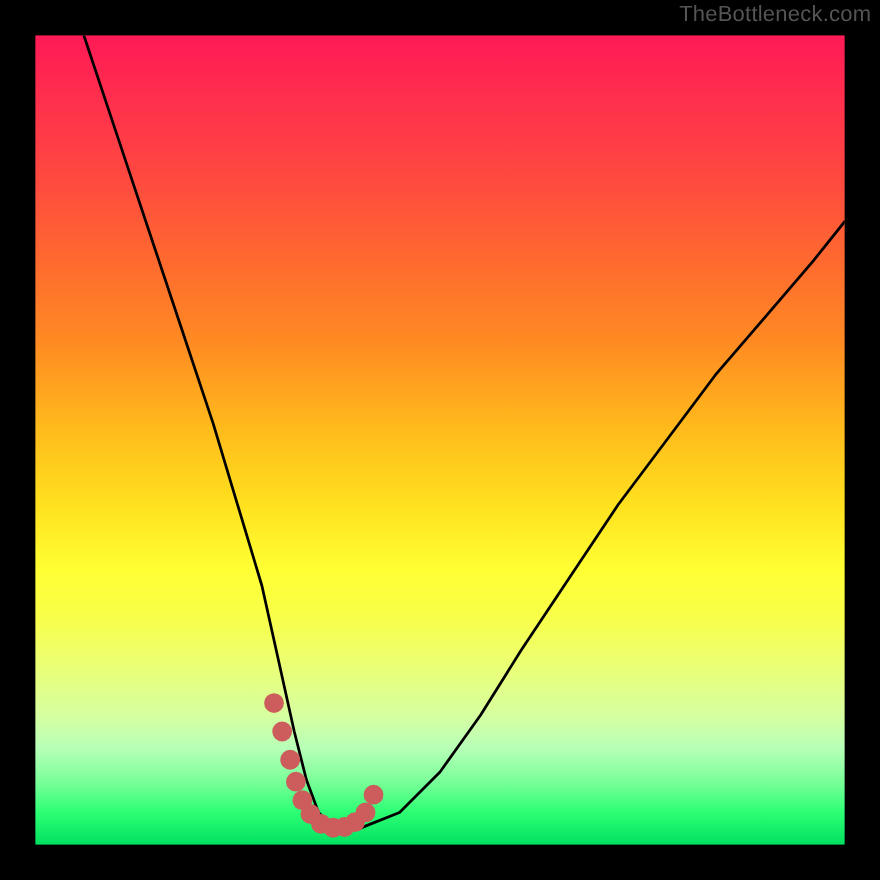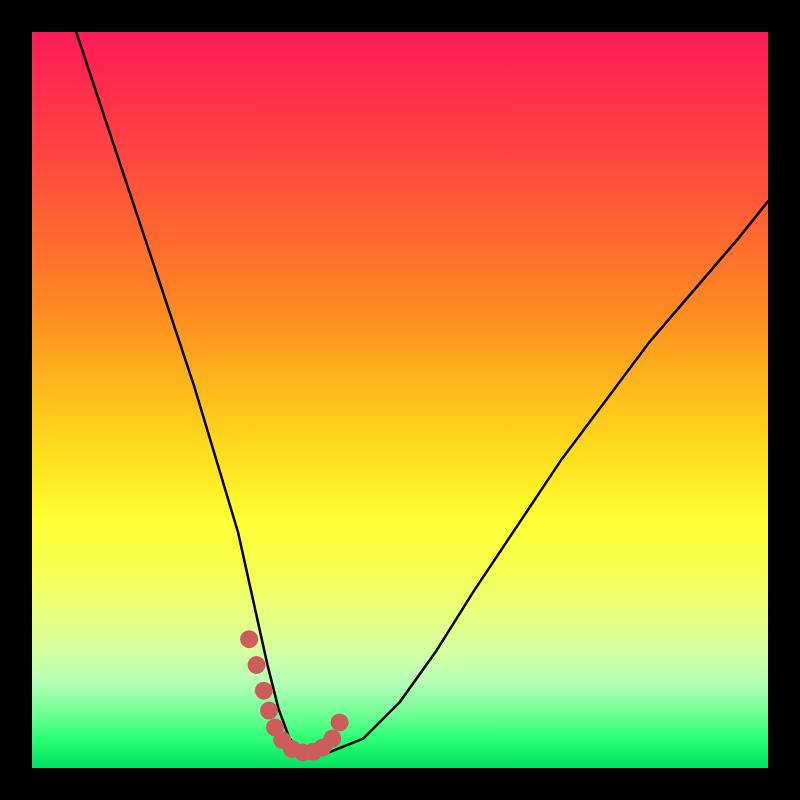--- a/index.html
+++ b/index.html
@@ -81,20 +81,21 @@
     letter-spacing: 0.2px;
     font-weight: 400;
     user-select: none;
   }
 </style>
 </head>
 <body>
 
 <div class="frame">
 
+  <div class="watermark">TheBottleneck.com</div>
 
   <div class="plot-area">
     <div class="gradient"></div>
 
     <svg class="curve" viewBox="0 0 736 736" preserveAspectRatio="none">
       <path class="curve-line" d="M44.2 0.0 L73.6 88.3 L103.0 176.6 L132.5 265.0 L161.9 353.3 L184.0 426.9 L206.1 500.5 L220.8 566.7 L235.5 633.0 L246.6 677.1 L257.6 706.6 L272.3 721.3 L294.4 721.3 L331.2 706.6 L368.0 669.8 L404.8 618.2 L441.6 559.4 L485.8 493.1 L529.9 426.9 L574.1 368.0 L618.2 309.1 L662.4 257.6 L706.6 206.1 L736.0 169.3"></path>
       <g id="marker-group">
           <circle cx="217.1" cy="607.2" r="9" class="marker"></circle>
           <circle cx="224.5" cy="633.0" r="9" class="marker"></circle>
           <circle cx="231.8" cy="658.7" r="9" class="marker"></circle>

